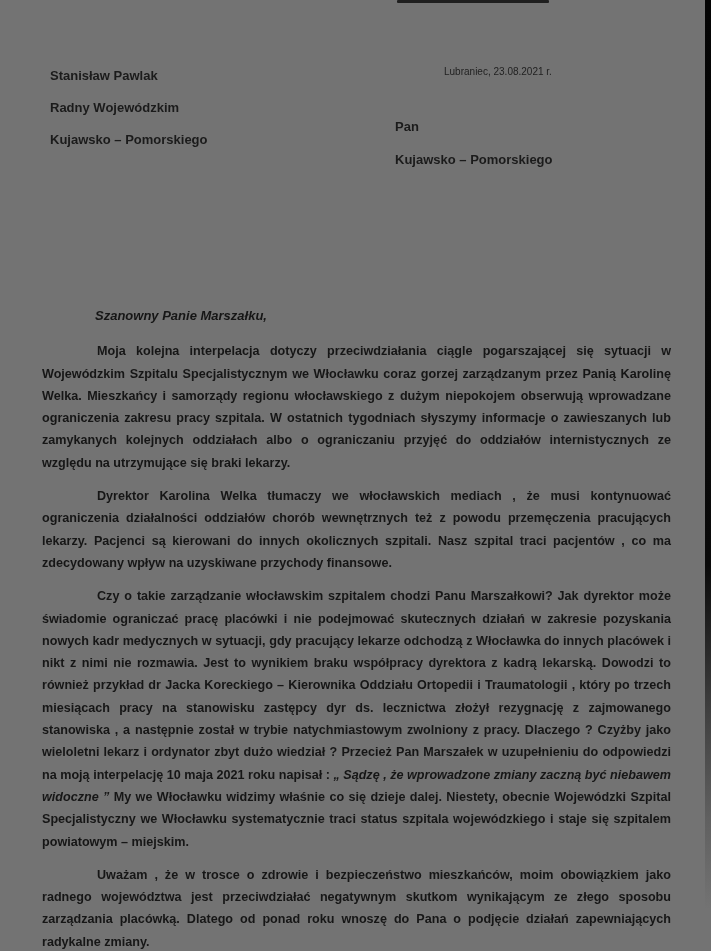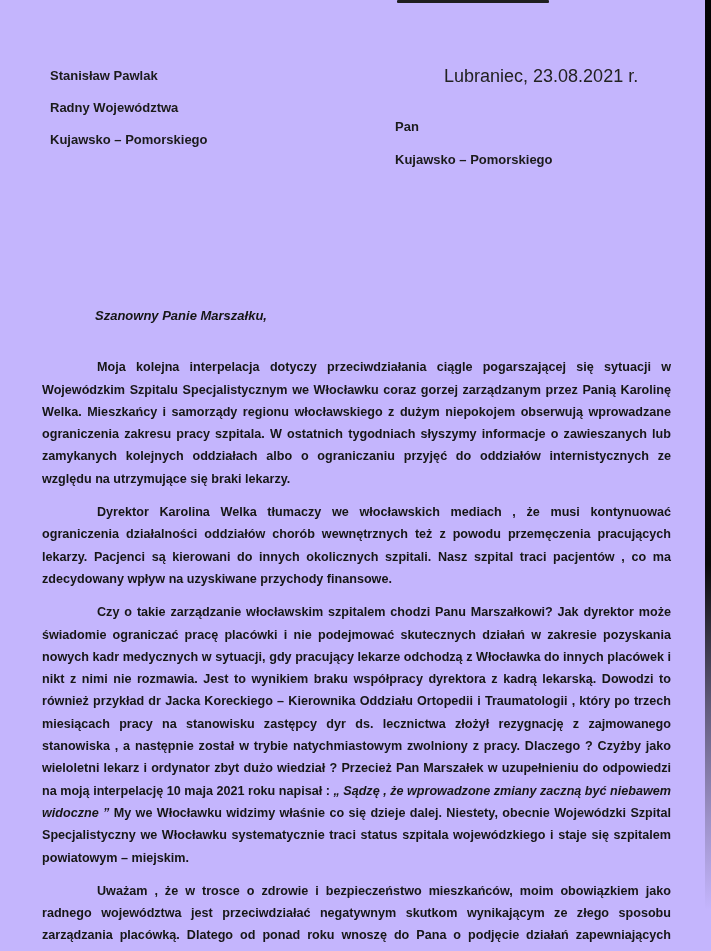--- a/index.html
+++ b/index.html
@@ -5,21 +5,21 @@
   * { box-sizing: border-box; }
   html, body { margin: 0; padding: 0; }
   body {
     width: 711px; height: 951px;
     background: #e9e9e7;
     font-family: "Liberation Sans", sans-serif;
   }
   .page {
     position: relative;
     width: 711px; height: 951px;
-    background: #c4b5fd;
+    background: #737373;
     overflow: hidden;
     color: #1b1b1b;
   }
   
   .artifact-top-streak {
     position: absolute; left: 397px; top: 0;
     width: 152px; height: 3px;
     background: #1f1f1f;
     border-radius: 1px;
   }
@@ -33,60 +33,60 @@
       rgba(60,60,60,0) 100%);
   }
   
   .sender {
     position: absolute; left: 50px; top: 60px;
     font-size: 13px; font-weight: bold;
   }
   .sender .line { line-height: 32px; white-space: nowrap; }
   .dateline {
     position: absolute; left: 444px; top: 66px;
-    font-size: 18px; font-weight: normal;
+    font-size: 10px; font-weight: normal;
     color: #222; white-space: nowrap;
   }
   .recipient {
     position: absolute; left: 395px; top: 110px;
     font-size: 13px; font-weight: bold;
   }
   .recipient .line { line-height: 33px; white-space: nowrap; }
   
   .letter-body {
     position: absolute; left: 42px; top: 305px;
     width: 629px;
     font-size: 12.6px; font-weight: bold;
     line-height: 22.3px;
     text-align: justify;
     color: #161616;
   }
   .greeting {
     font-style: italic;
     font-weight: bold;
     font-size: 13px;
-    margin: 0 0 29px 53px;
+    margin: 0 0 13px 53px;
   }
   .para {
     margin: 0 0 11px 0;
     text-indent: 55px;
   }
   .quote { font-style: italic; }
 </style>
 </head>
 <body>
 
 <div class="page">
 
   <div class="artifact-top-streak"></div>
   <div class="artifact-right-bar"></div>
 
   <div class="sender">
     <div class="line">Stanisław Pawlak</div>
-    <div class="line">Radny Województwa</div>
+    <div class="line">Radny Wojewódzkim</div>
     <div class="line">Kujawsko – Pomorskiego</div>
   </div>
 
   <div class="dateline">Lubraniec, 23.08.2021 r.</div>
 
   <div class="recipient">
     <div class="line">Pan</div>
     <div class="line">Kujawsko – Pomorskiego</div>
   </div>
 

